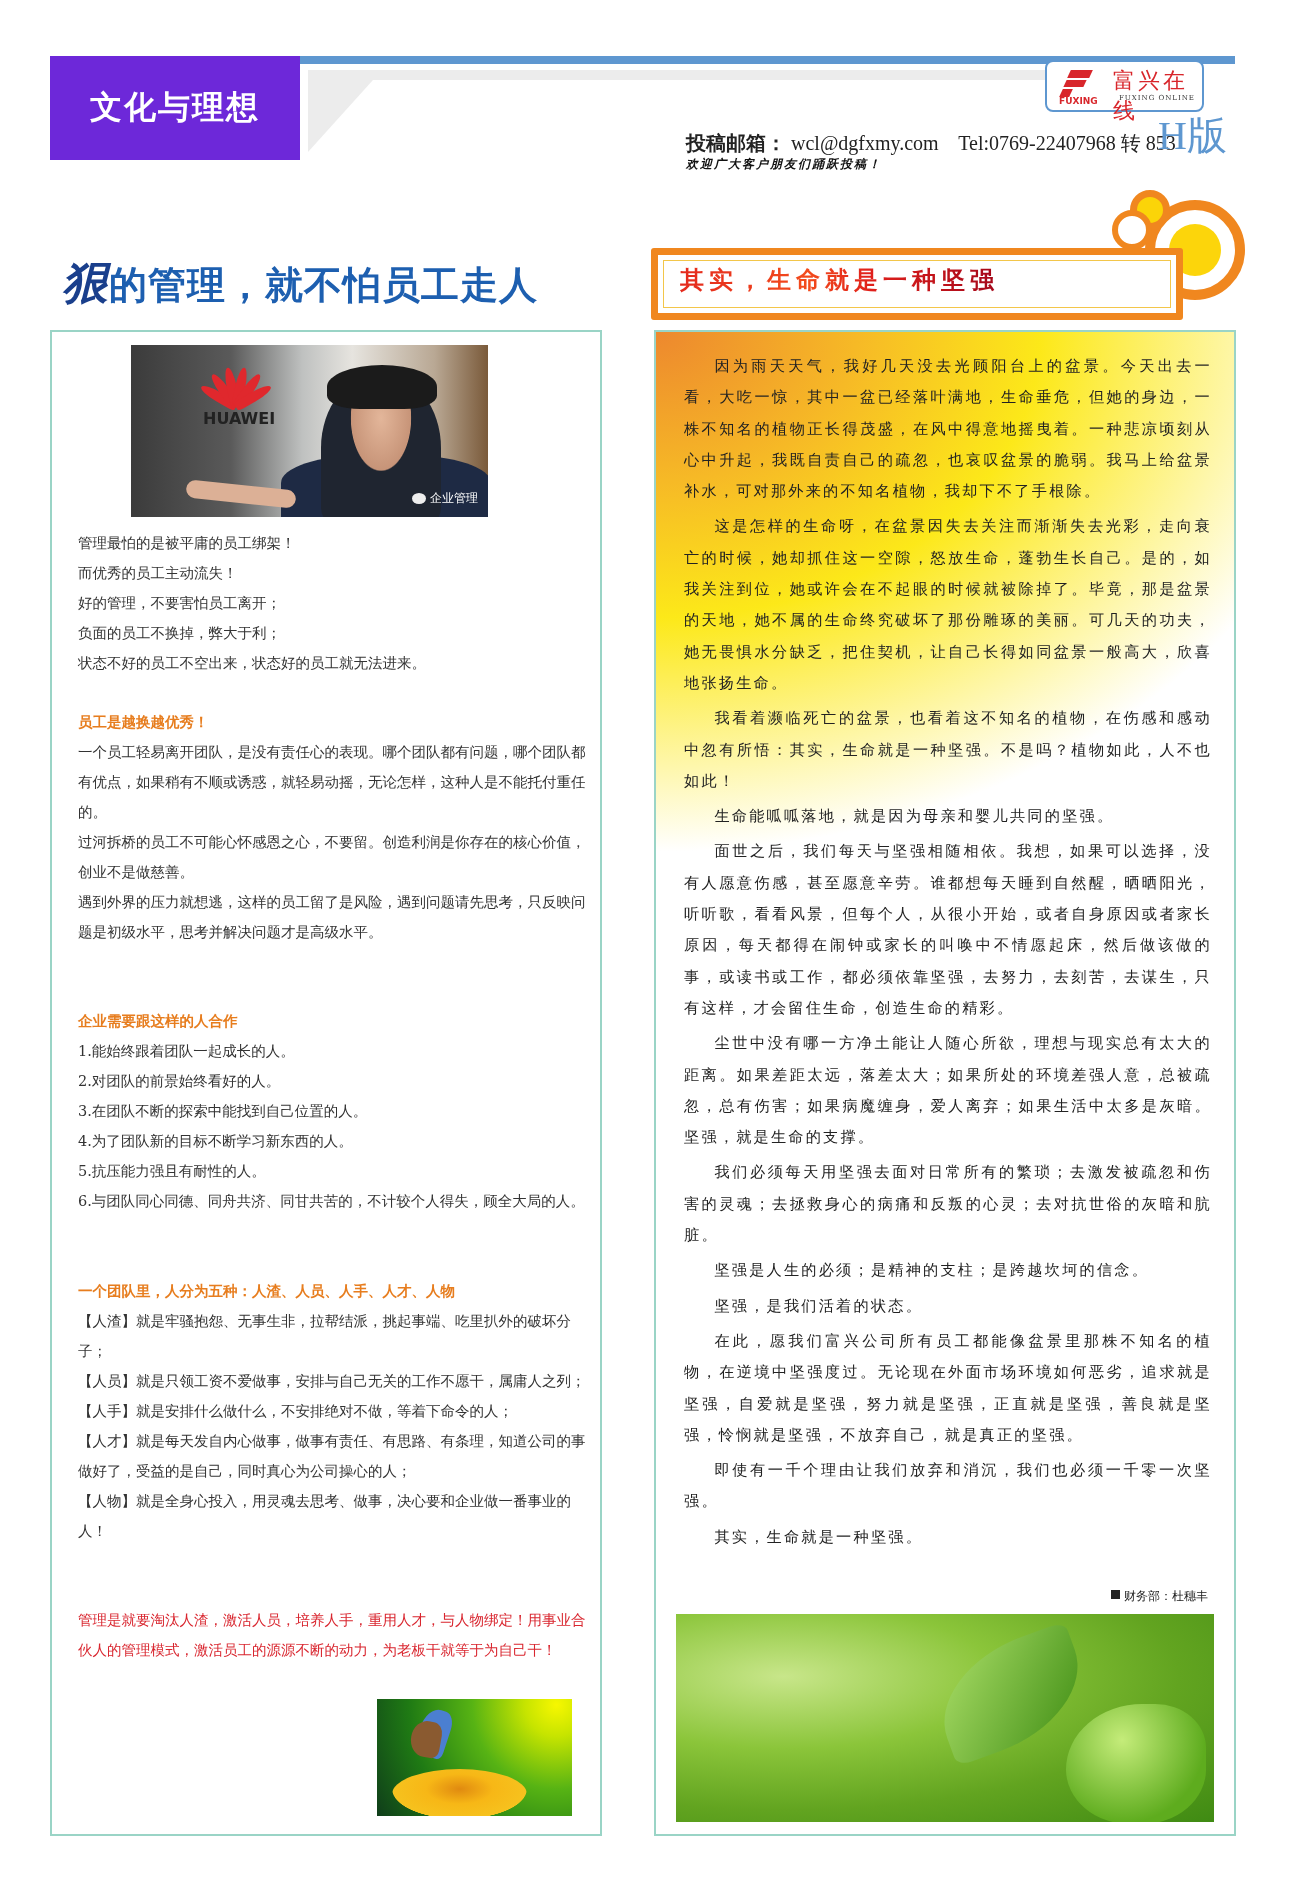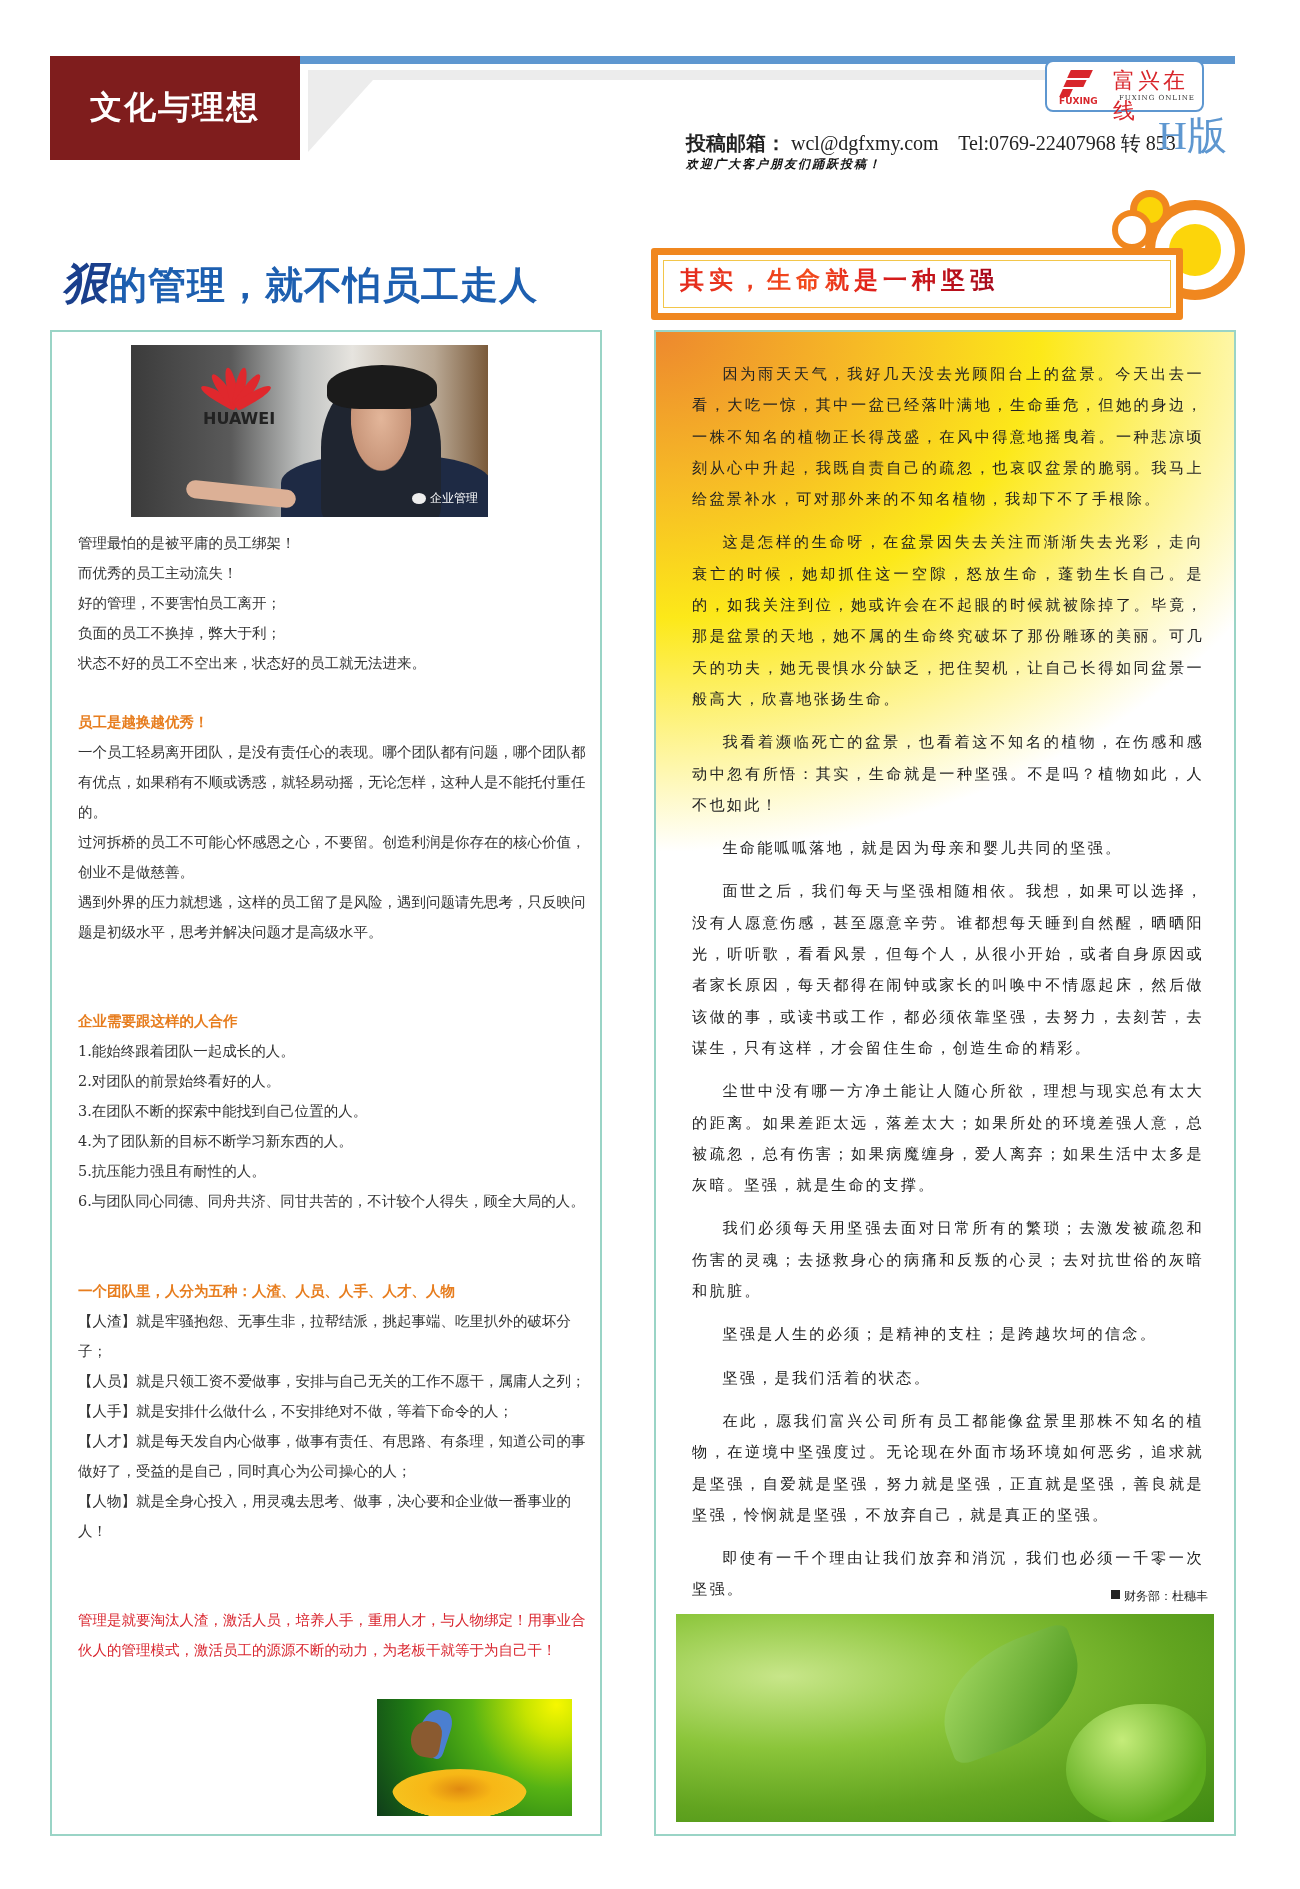--- a/index.html
+++ b/index.html
@@ -1,21 +1,21 @@
 <!DOCTYPE html>
 <html><head>
 <meta charset="utf-8">
 <style>
   html, body { margin:0; padding:0; background:#ffffff; }
   body { width:1300px; height:1889px; position:relative; overflow:hidden;
          font-family:"DejaVu Serif","Liberation Serif",serif; color:#333; }
 
   
   .top-bar { position:absolute; left:50px; top:56px; width:1185px; height:8px; background:#5e97d0; }
-  .section-tab { position:absolute; left:50px; top:56px; width:250px; height:104px; background:#7f1d1d;
+  .section-tab { position:absolute; left:50px; top:56px; width:250px; height:104px; background:#6d28d9;
                  display:flex; align-items:center; justify-content:center; }
   .section-tab span { color:#fff; font-size:32px; font-weight:bold; letter-spacing:2px;
                       font-family:"DejaVu Serif",serif; }
   .grey-strip { position:absolute; left:308px; top:70px; width:800px; height:10px; background:#ececec; }
   .grey-tri { position:absolute; left:308px; top:70px; width:0; height:0;
               border-top:82px solid #ececec; border-right:74px solid transparent; }
 
   .logo-box { position:absolute; left:1045px; top:60px; width:155px; height:48px; background:#fff;
               border:2px solid #5e97d0; border-radius:8px; }
   .logo-mark { position:absolute; left:14px; top:8px; width:30px; height:26px; }
@@ -87,21 +87,21 @@
                  background:linear-gradient(90deg,#e42a1d 0%,#f34b1c 40%,#e0201b 60%,#a3071a 100%);
                  -webkit-background-clip:text; background-clip:text; color:transparent; }
 
   .right-frame { position:absolute; left:654px; top:330px; width:582px; height:1506px; border:2px solid #9ad4c6;
                  box-sizing:border-box;
                  background:
                    radial-gradient(ellipse 700px 520px at 0% 0%, rgba(237,136,46,1) 0%, rgba(246,184,26,0.95) 30%, rgba(252,230,0,0.9) 55%, rgba(255,255,255,0) 100%),
                    #fff; }
   .rtext { position:absolute; left:680px; width:536px; font-size:15.2px; line-height:31.3px; color:#222;
            font-family:"DejaVu Serif",serif; letter-spacing:2.2px; text-align:justify; }
-  .rtext p { margin:12px; text-indent:2em; }
+  .rtext p { margin:4px; text-indent:2em; }
   .byline { position:absolute; right:92px; top:1588px; font-size:12px; color:#222; font-family:"DejaVu Sans",sans-serif; }
   .byline .sq { display:inline-block; width:9px; height:9px; background:#222; margin-right:4px; vertical-align:1px; }
 
   .photo-sprout { position:absolute; left:676px; top:1614px; width:538px; height:208px; overflow:hidden;
                   background:radial-gradient(ellipse at 20% 30%,#c8e68a 0%,#8bc53a 35%,#62a420 65%,#3f8a13 100%); }
   .leaf1 { position:absolute; left:260px; top:30px; width:150px; height:100px; border-radius:70% 10% 70% 10%;
            background:linear-gradient(135deg,#aee06a,#3d8c12); transform:rotate(-20deg); }
   .leaf2 { position:absolute; left:390px; top:90px; width:140px; height:120px; border-radius:60% 40% 50% 50%;
            background:radial-gradient(ellipse at 40% 30%,#c5ec7a,#5eac1e 70%); }
 </style>

